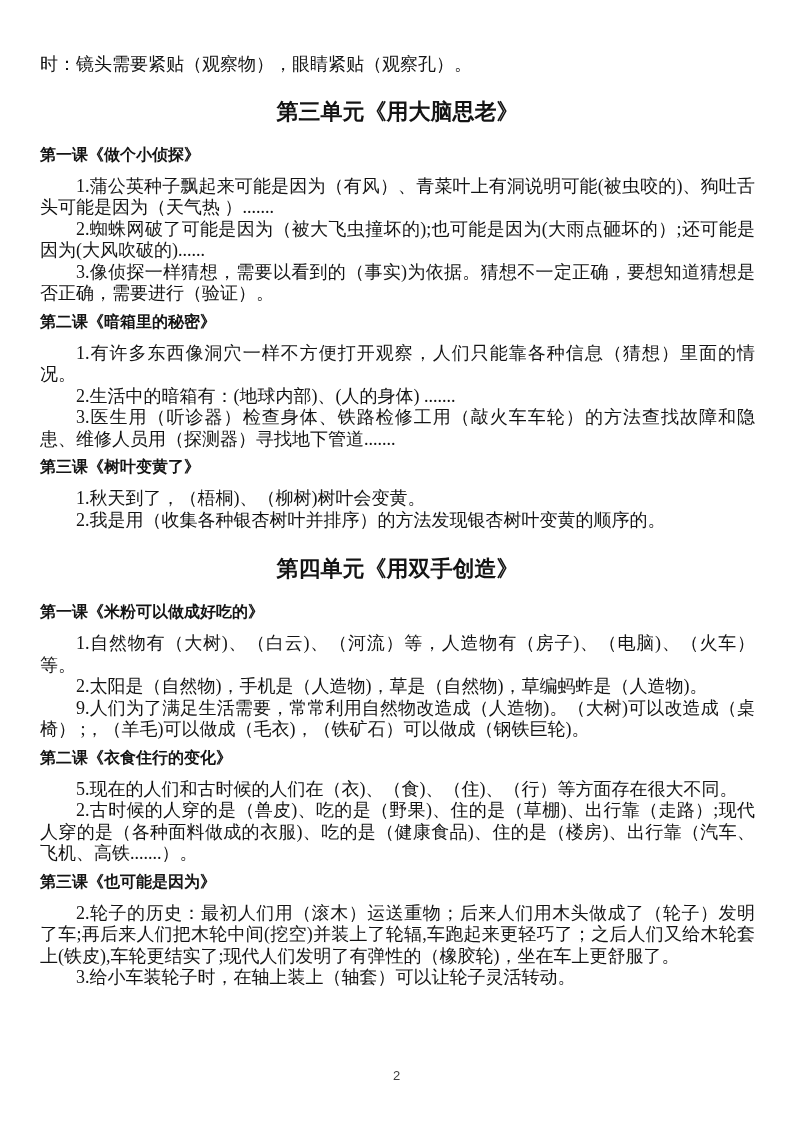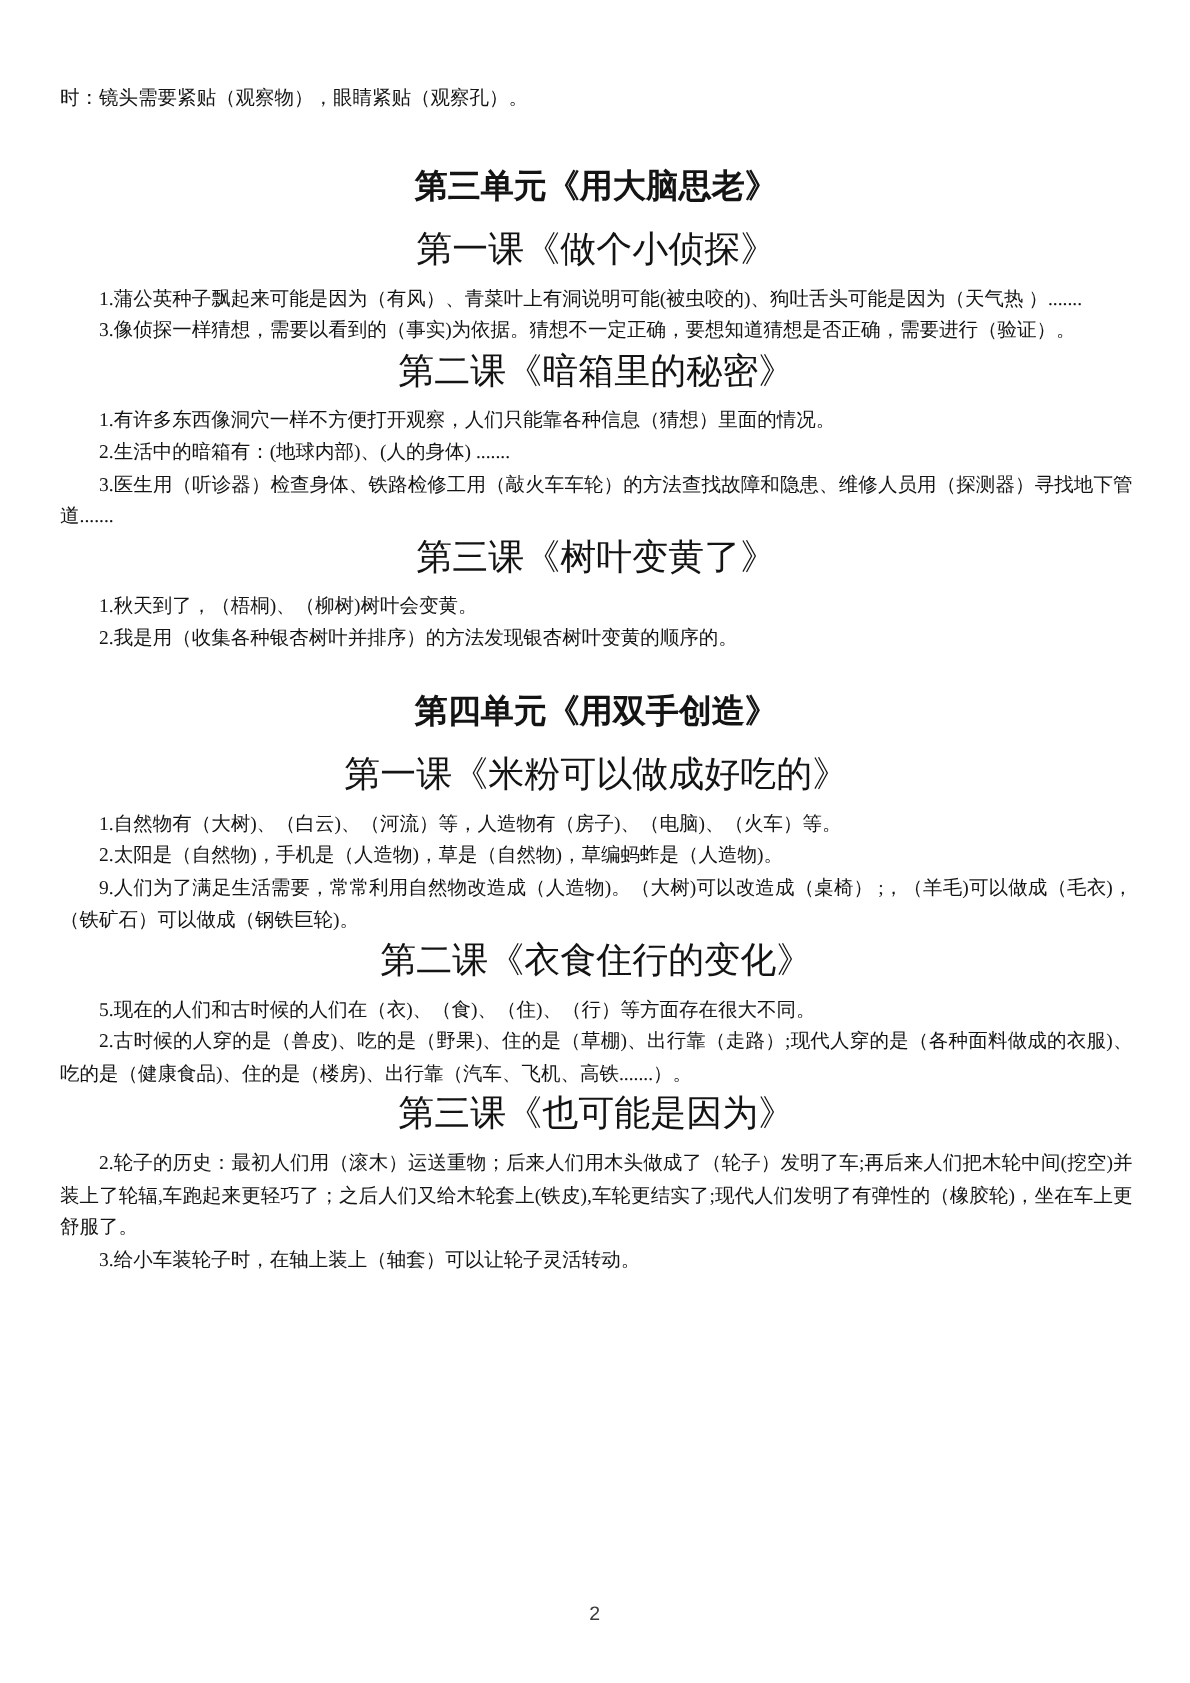--- a/index.html
+++ b/index.html
@@ -9,42 +9,41 @@
     height: 1122px;
     position: relative;
     overflow: hidden;
     font-family: "Liberation Serif", "DejaVu Serif", serif;
     color: #141414;
   }
   .page {
     padding: 54px 38px 0 40px;
   }
   p.para {
-    font-size: 13px;
+    font-size: 18px;
     line-height: 21.5px;
     text-align: justify;
     text-indent: 2em;
     word-break: break-all;
   }
   p.cont {
     text-indent: 0;
   }
   h1.unit {
     font-size: 22px;
     line-height: 28px;
     text-align: center;
     font-weight: 700;
-    margin: 34px 0 16px;
+    margin: 22px 0 16px;
   }
   h1.unit.later { margin-top: 24px; }
   h2.lesson {
-    font-size: 24px;
+    font-size: 16px;
     line-height: 26px;
-    text-align: center;
-    font-weight: 400;
+    font-weight: 700;
     margin: 4px 0 8px;
   }
   .page-number {
     position: absolute;
     left: 0;
     right: 0;
     top: 1068px;
     text-align: center;
     font-size: 13px;
     color: #3d3d3d;
@@ -55,20 +54,21 @@
 <body>
 
 <div class="page">
 
   <p class="para cont">时：镜头需要紧贴（观察物），眼睛紧贴（观察孔）。</p>
 
   <h1 class="unit">第三单元《用大脑思老》</h1>
 
   <h2 class="lesson">第一课《做个小侦探》</h2>
   <p class="para">1.蒲公英种子飘起来可能是因为（有风）、青菜叶上有洞说明可能(被虫咬的)、狗吐舌头可能是因为（天气热 ）.......</p>
+  <p class="para">2.蜘蛛网破了可能是因为（被大飞虫撞坏的);也可能是因为(大雨点砸坏的）;还可能是因为(大风吹破的)......</p>
   <p class="para">3.像侦探一样猜想，需要以看到的（事实)为依据。猜想不一定正确，要想知道猜想是否正确，需要进行（验证）。</p>
 
   <h2 class="lesson">第二课《暗箱里的秘密》</h2>
   <p class="para">1.有许多东西像洞穴一样不方便打开观察，人们只能靠各种信息（猜想）里面的情况。</p>
   <p class="para">2.生活中的暗箱有：(地球内部)、(人的身体) .......</p>
   <p class="para">3.医生用（听诊器）检查身体、铁路检修工用（敲火车车轮）的方法查找故障和隐患、维修人员用（探测器）寻找地下管道.......</p>
 
   <h2 class="lesson">第三课《树叶变黄了》</h2>
   <p class="para">1.秋天到了，（梧桐)、（柳树)树叶会变黄。</p>
   <p class="para">2.我是用（收集各种银杏树叶并排序）的方法发现银杏树叶变黄的顺序的。</p>

